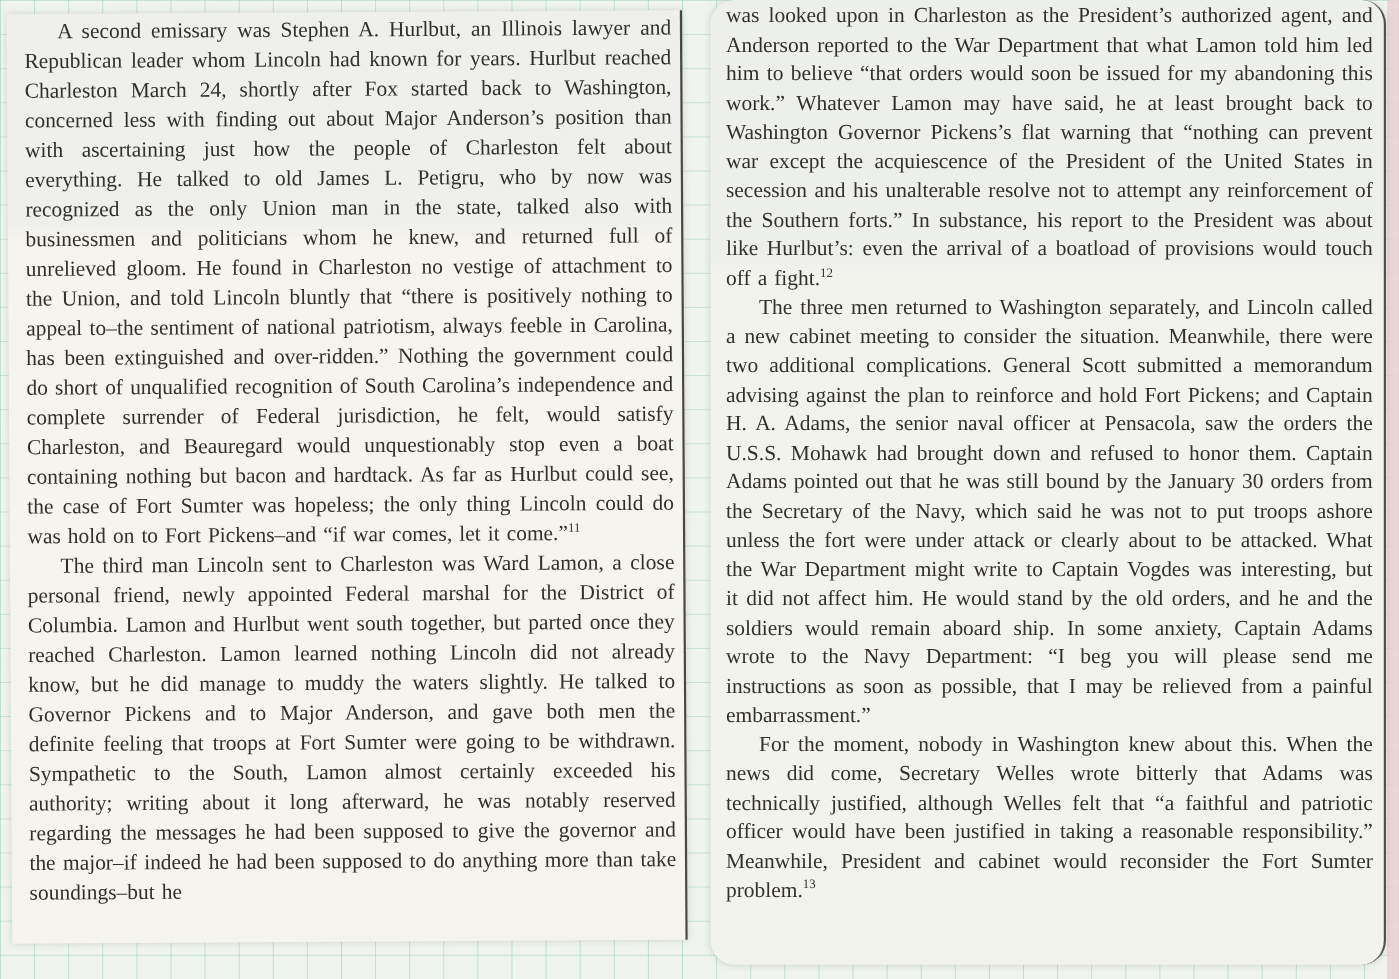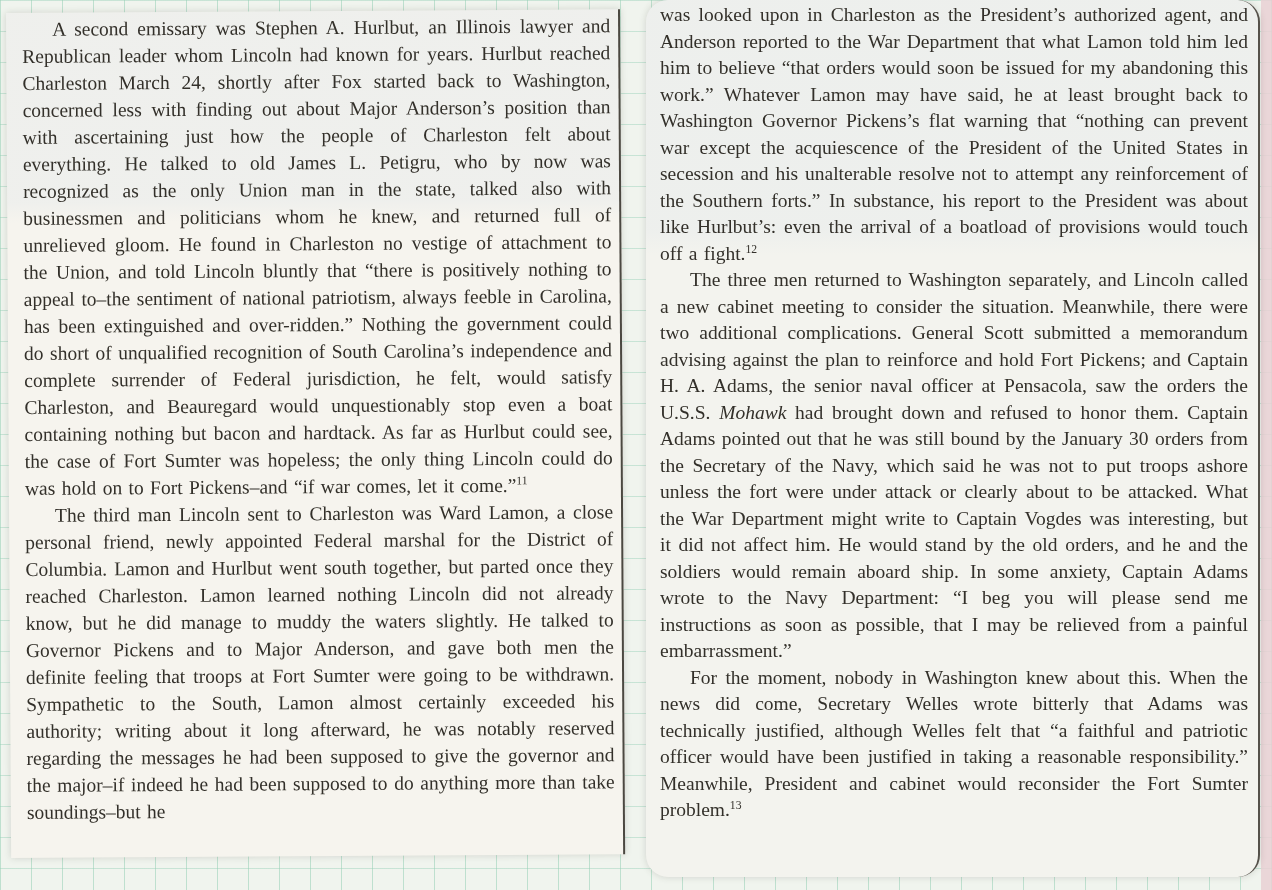--- a/index.html
+++ b/index.html
@@ -53,21 +53,21 @@
     position: absolute; inset: 0;
     color: #33302a;
     text-align: justify;
     word-spacing: 1.5px;
   }
   .col-left  { padding: 3px 8px 0 16px;  font-size: 19.5px; line-height: 27px;   }
   .col-right { padding: 2px 10px 0 14px; font-size: 19.5px; line-height: 26.5px; }
   .para { margin: 0; }
   .para.indent { text-indent: 30px; }
   .sup  { vertical-align: super; font-size: 0.6em; line-height: 0; }
-  .ital { font-style: italic; }
+  .ital { }
 </style>
 </head>
 <body>
 
 <div class="canvas">
   <div class="grid-bg"></div>
   <div class="edge-strip"></div>
 
   <div class="sheet sheet-left">
     <div class="col col-left">

